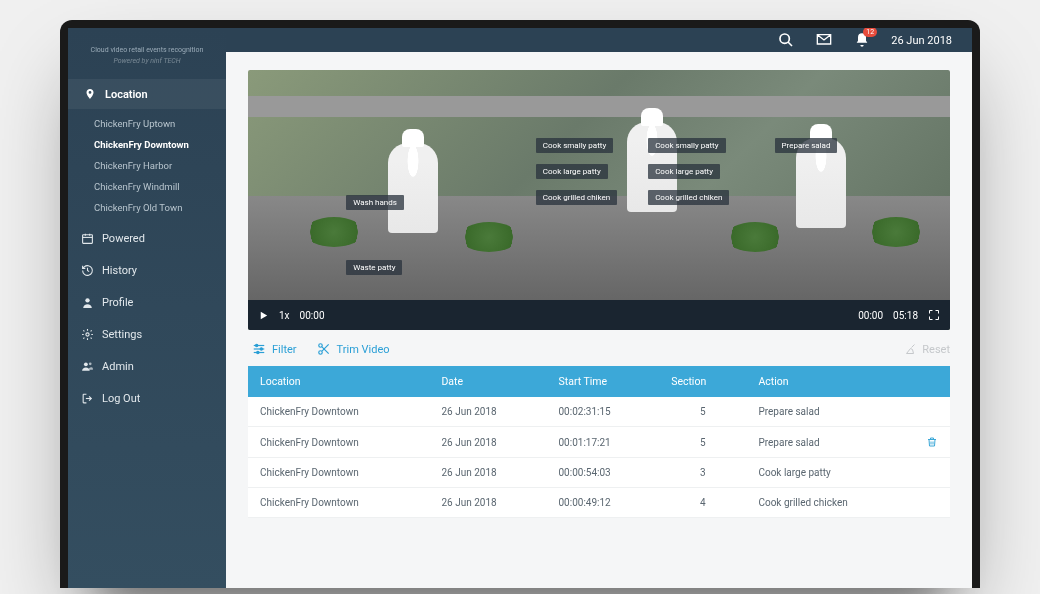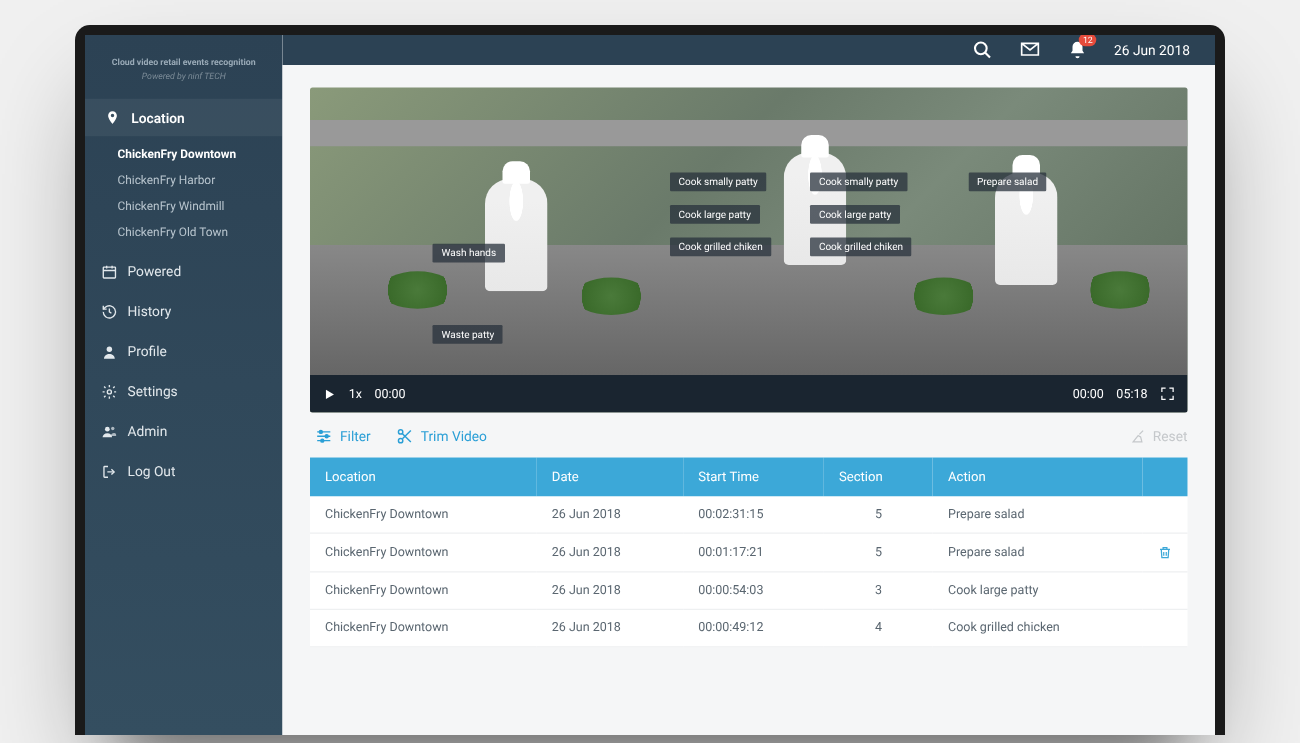--- a/index.html
+++ b/index.html
@@ -3,21 +3,21 @@
 <meta charset="utf-8">
 <style>
 * { margin: 0; padding: 0; box-sizing: border-box; font-family: -apple-system, BlinkMacSystemFont, "Segoe UI", Roboto, Arial, sans-serif; }
 body { background: #f0f0f0; display: flex; justify-content: center; align-items: flex-start; padding: 20px 60px; }
 .laptop-frame { width: 920px; background: #1a1a1a; border-radius: 12px 12px 0 0; padding: 8px 8px 0 8px; box-shadow: 0 40px 80px -20px rgba(0,0,0,0.4), 0 60px 40px -40px rgba(0,0,0,0.3); }
 .screen { background: #fff; width: 100%; height: 560px; display: flex; overflow: hidden; }
 .sidebar { width: 158px; background: linear-gradient(180deg, #2c4254 0%, #344e60 100%); color: #fff; display: flex; flex-direction: column; flex-shrink: 0; }
 .logo-area { padding: 14px 10px 10px 10px; text-align: center; }
 .logo { font-size: 17px; font-weight: 600; font-style: italic; color: #fff; }
 .logo .vid { position: relative; display: inline-block; }
-.tagline { font-size: 7px; color: #9aabb8; margin-top: 4px; line-height: 1.3; font-weight: bold; }
+.tagline { font-size: 7px; color: #9aabb8; margin-top: 4px; line-height: 1.3; }
 .powered { font-size: 7px; color: #7a8a96; margin-top: 2px; font-style: italic; }
 .nav-section { margin-top: 4px; }
 .nav-header { display: flex; align-items: center; gap: 8px; padding: 8px 12px; background: rgba(255,255,255,0.06); font-size: 11px; font-weight: 600; border-left: 3px solid transparent; }
 .nav-header .ico { width: 14px; height: 14px; display: flex; align-items: center; justify-content: center; }
 .sub-items { padding: 4px 0; }
 .sub-item { padding: 5px 12px 5px 26px; font-size: 9.5px; color: #b8c5ce; cursor: pointer; }
 .sub-item.active { font-weight: 700; color: #fff; }
 .nav-item { display: flex; align-items: center; gap: 8px; padding: 9px 12px; font-size: 11px; color: #e2e8ec; cursor: pointer; }
 .nav-item .ico { width: 14px; height: 14px; display: flex; align-items: center; justify-content: center; }
 .main-area { flex: 1; display: flex; flex-direction: column; background: #f5f6f7; min-width: 0; }
@@ -64,20 +64,21 @@
     <div class="nav-section">
       <div class="nav-header">
         <span class="ico">
           <svg width="12" height="12" viewBox="0 0 24 24" fill="#fff">
                 <path d="M12 2C8 2 5 5 5 9c0 5 7 13 7 13s7-8 7-13c0-4-3-7-7-7zm0 9.5A2.5 2.5 0 1 1 12 6a2.5 2.5 0 0 1 0 5.5z"></path>
               </svg>
         </span>
         <span>Location</span>
       </div>
       <div class="sub-items" id="loc-list">
+            <div class="sub-item">ChickenFry Uptown</div>
             <div class="sub-item active">ChickenFry Downtown</div>
             <div class="sub-item">ChickenFry Harbor</div>
             <div class="sub-item">ChickenFry Windmill</div>
             <div class="sub-item">ChickenFry Old Town</div>
           </div>
     </div>
 
     <div id="nav-list">
           <div class="nav-item">
             <span class="ico">

